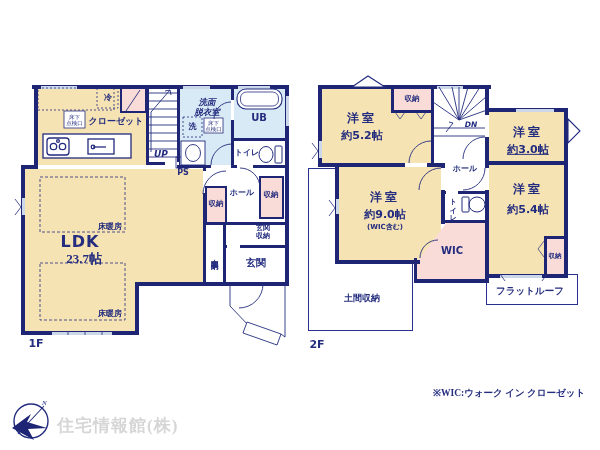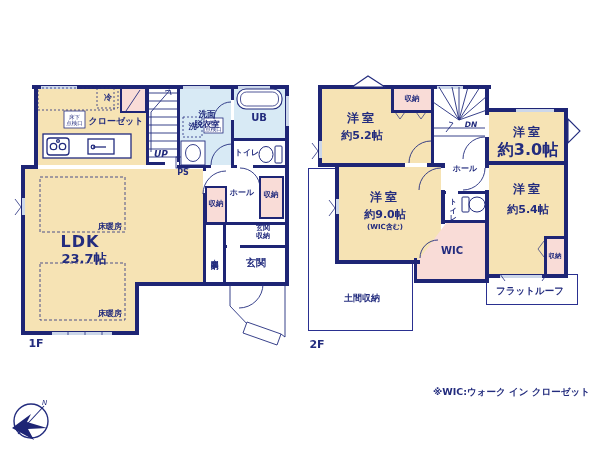--- a/index.html
+++ b/index.html
@@ -1,18 +1,18 @@
 <!DOCTYPE html>
 <html><head>
 <meta charset="utf-8">
 <style>
   html,body{margin:0;padding:0;background:#ffffff;}
   body{font-family:"DejaVu Sans","Liberation Sans",sans-serif;}
   #canvas{position:relative;width:600px;height:450px;background:#ffffff;overflow:hidden;}
-  .abs{position:absolute;}
+  .abs{position:absolute;font-family:Liberation Serif, serif;}
   .fill{position:absolute;}
   .wall{position:absolute;background:#1e2575;}
   .gap{position:absolute;background:#ffffff;}
   .win{position:absolute;background:#ccd7ea;}
   .lbl{position:absolute;transform:translate(-50%,-50%);color:#232c7e;font-weight:bold;
        white-space:nowrap;text-align:center;line-height:1.12;}
   .vert{writing-mode:vertical-rl;letter-spacing:1px;}
   .pink{background:#f9dcd7;}
   .yellow{background:#f6e3b4;}
   .blue{background:#d8eaf5;}
@@ -200,37 +200,37 @@
 
       <g>
         <circle cx="31" cy="421" r="17" stroke-width="1.4"></circle>
         <path d="M18,434 L44,406" stroke-width="1.1"></path>
         <path d="M12,428 L31,414 L27,422 L47,428 L28,429 L34,440 Z" fill="#1e2575" stroke="none"></path>
       </g>
     </g>
   </svg>
 
   <div class="lbl" style="left:80px;top:242px;font-size:16px;letter-spacing:1px;">LDK</div>
-  <div class="lbl" style="left:84px;top:259px;font-size:13px;">23.7帖</div>
+  <div class="lbl" style="left:84px;top:259px;font-size:13px;font-family:Liberation Serif, serif;">23.7帖</div>
   <div class="lbl" style="left:110px;top:227px;font-size:8px;">床暖房</div>
   <div class="lbl" style="left:110px;top:314px;font-size:8px;">床暖房</div>
   <div class="lbl" style="left:108px;top:98px;font-size:8px;">冷</div>
   <div class="lbl" style="left:116px;top:121px;font-size:9px;">クローゼット</div>
   <div class="lbl" style="left:74.5px;top:119.5px;font-size:5.5px;font-weight:normal;">
     <span>床下</span><br>
     <span>点検口</span>
   </div>
   <div class="lbl" style="left:213.5px;top:125.5px;font-size:5.5px;font-weight:normal;">
     <span>床下</span><br>
     <span>点検口</span>
   </div>
   <div class="lbl" style="left:161px;top:154px;font-size:9px;font-style:italic;">UP</div>
   <div class="lbl" style="left:183px;top:173px;font-size:8px;">PS</div>
   <div class="lbl" style="left:192.5px;top:127px;font-size:8px;">洗</div>
-  <div class="lbl" style="left:207px;top:120px;font-size:8.5px;">
+  <div class="lbl" style="left:207px;top:108px;font-size:8.5px;font-style:italic;">
     <span>洗面</span><br>
     <span>脱衣室</span>
   </div>
   <div class="lbl" style="left:259px;top:118px;font-size:10px;">UB</div>
   <div class="lbl" style="left:247px;top:153px;font-size:8px;">トイレ</div>
   <div class="lbl" style="left:242px;top:193px;font-size:8px;">ホール</div>
   <div class="lbl" style="left:216px;top:204px;font-size:7.5px;">収納</div>
   <div class="lbl" style="left:271px;top:195px;font-size:7.5px;">収納</div>
   <div class="lbl" style="left:263px;top:233px;font-size:7px;">
     <span>玄関</span><br>
@@ -238,30 +238,31 @@
   </div>
   <div class="lbl vert" style="left:214px;top:255px;font-size:7.5px;">土間収納</div>
   <div class="lbl" style="left:256px;top:263px;font-size:10px;">玄関</div>
   <div class="lbl" style="left:36px;top:344px;font-size:11px;">1F</div>
 
   <div class="lbl" style="left:362px;top:119px;font-size:12px;letter-spacing:3px;">洋室</div>
   <div class="lbl" style="left:362px;top:136px;font-size:11px;">約5.2帖</div>
   <div class="lbl" style="left:412px;top:99px;font-size:7.5px;">収納</div>
   <div class="lbl" style="left:471px;top:125px;font-size:7.5px;font-style:italic;">DN</div>
   <div class="lbl" style="left:528px;top:133px;font-size:12px;letter-spacing:3px;">洋室</div>
-  <div class="lbl" style="left:528px;top:150px;font-size:16px;">約3.0帖</div>
+  <div class="lbl" style="left:528px;top:150px;font-size:11px;text-decoration:underline;">約3.0帖</div>
   <div class="lbl" style="left:465px;top:169px;font-size:8px;">ホール</div>
   <div class="lbl" style="left:385px;top:198px;font-size:12px;letter-spacing:3px;">洋室</div>
   <div class="lbl" style="left:385px;top:215px;font-size:11px;">約9.0帖</div>
   <div class="lbl" style="left:385px;top:228px;font-size:7px;">(WIC含む)</div>
   <div class="lbl vert" style="left:452px;top:206px;font-size:7px;">トイレ</div>
   <div class="lbl" style="left:528px;top:190px;font-size:12px;letter-spacing:3px;">洋室</div>
   <div class="lbl" style="left:528px;top:210px;font-size:11px;">約5.4帖</div>
   <div class="lbl" style="left:452px;top:251px;font-size:10px;">WIC</div>
   <div class="lbl" style="left:555px;top:257px;font-size:6.5px;">収納</div>
   <div class="lbl" style="left:362px;top:298px;font-size:9px;">土間収納</div>
   <div class="lbl" style="left:530px;top:291px;font-size:9.5px;">フラットルーフ</div>
   <div class="lbl" style="left:317px;top:345px;font-size:11px;">2F</div>
 
   <div class="abs" style="left:433px;top:386px;font-size:9.5px;font-weight:bold;color:#232c7e;white-space:nowrap;">※WIC:ウォーク イン クローゼット</div>
+  <div class="abs" style="left:57px;top:414px;font-size:17px;font-weight:bold;color:#d6d6d6;letter-spacing:1px;white-space:nowrap;">住宅情報館(株)</div>
   <div class="abs" style="left:42px;top:399px;font-size:7px;font-style:italic;color:#232c7e;">N</div>
 
 </div>
 
 </body></html>

